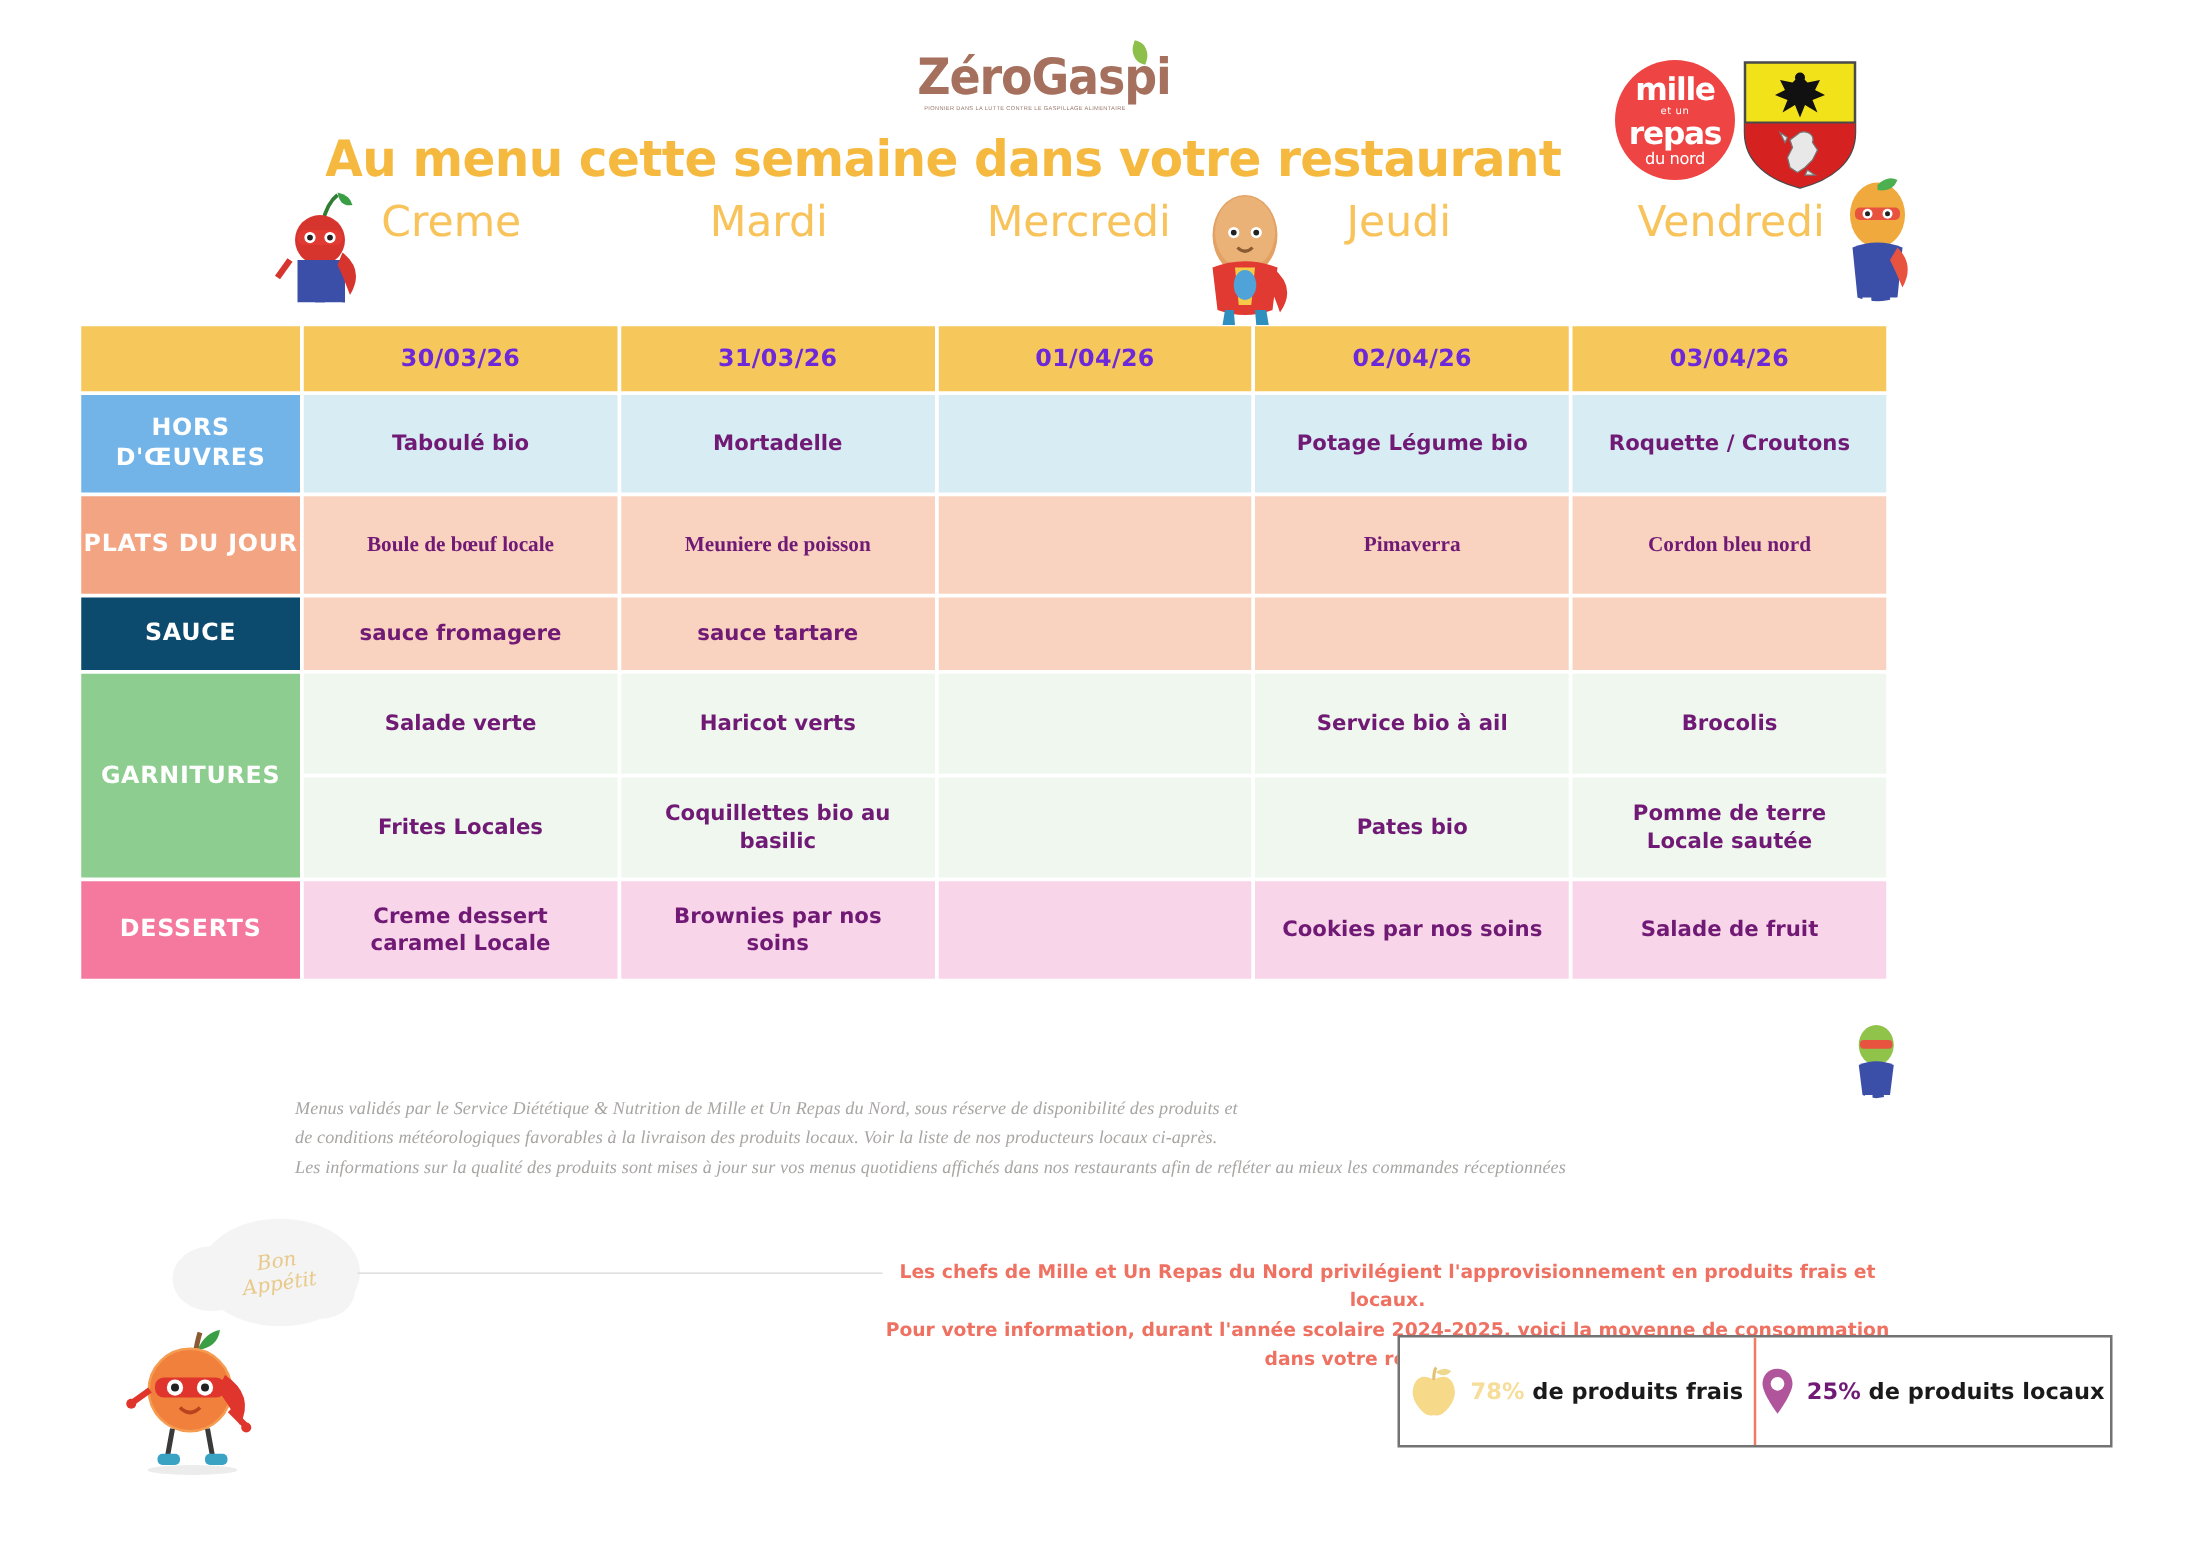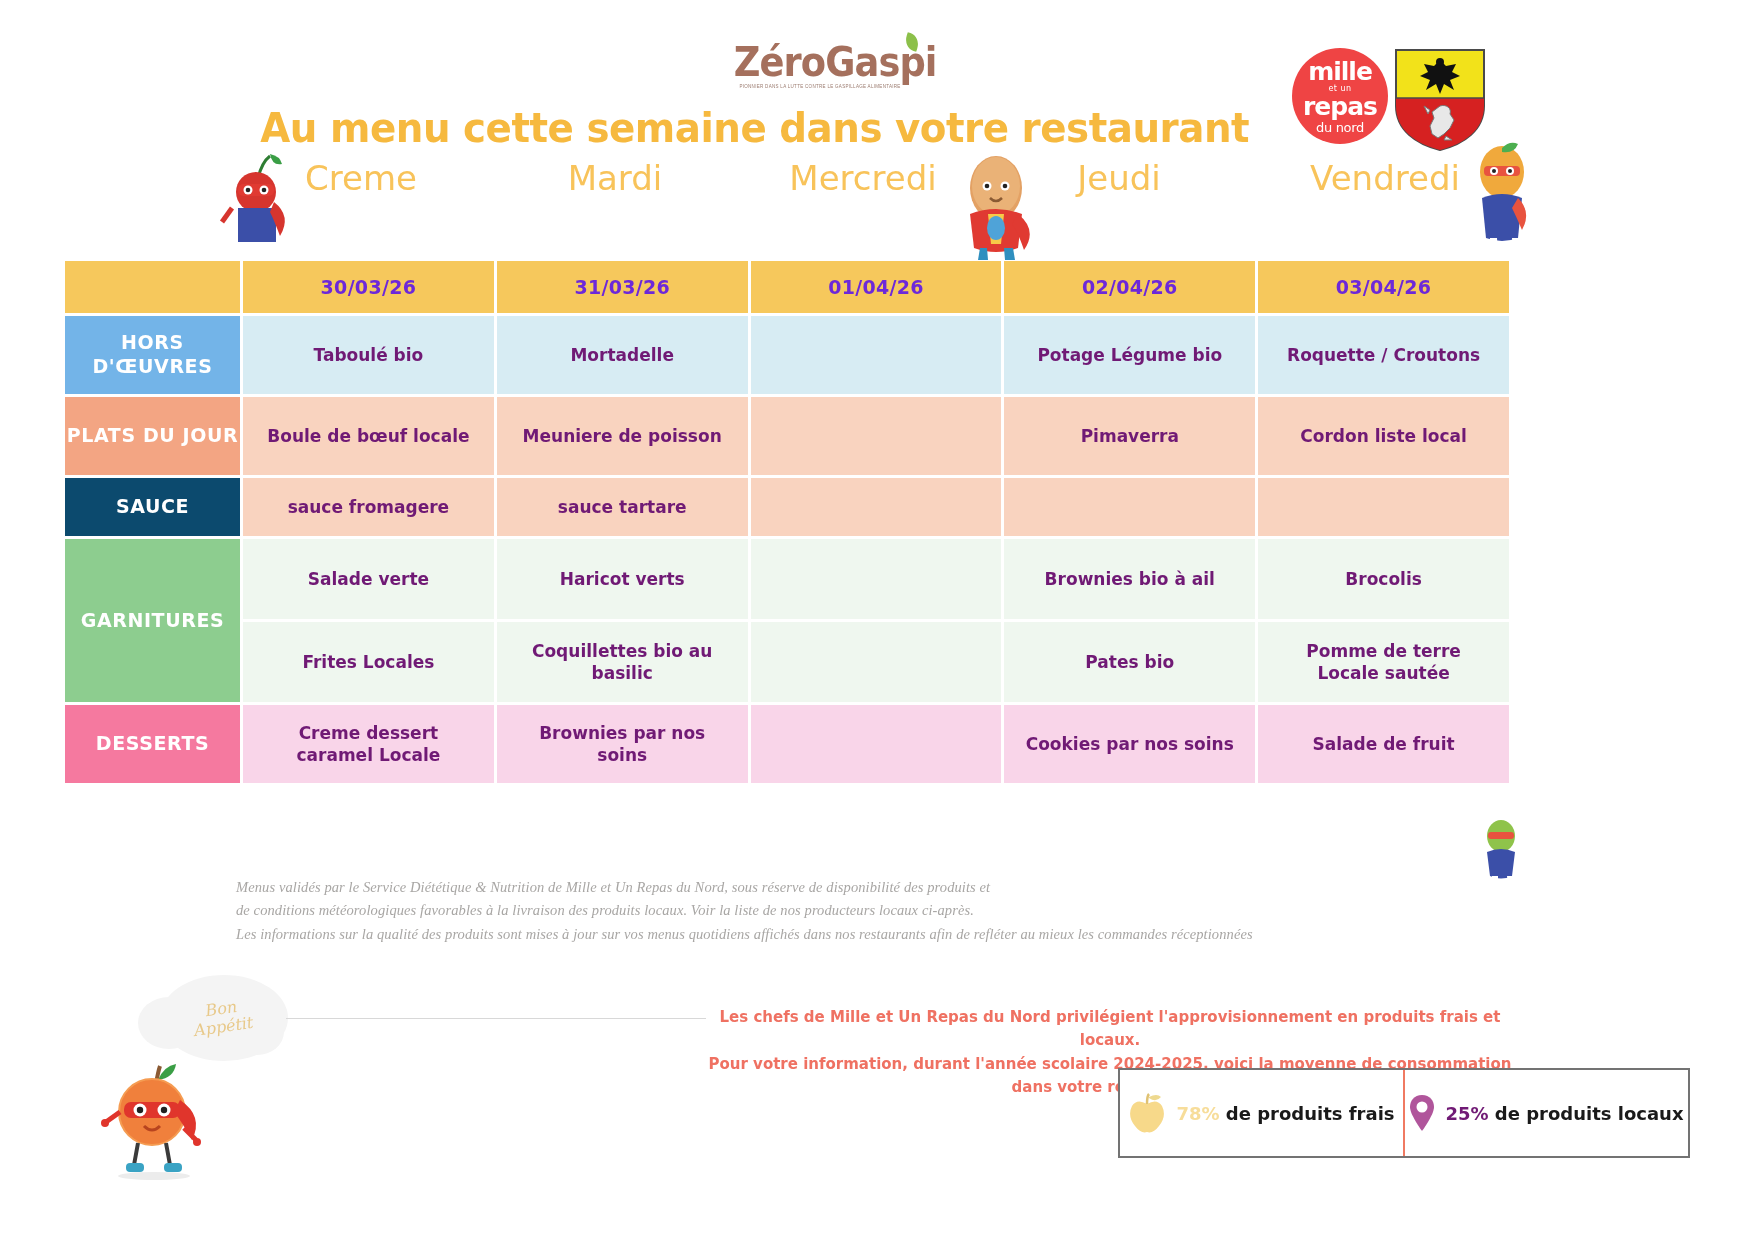--- a/index.html
+++ b/index.html
@@ -109,21 +109,21 @@
   td.rowlabel.plats    { background:#f3a583; }
   td.rowlabel.sauce    { background:#0c4a6e; }
   td.rowlabel.garn     { background:#8dcd8f; }
   td.rowlabel.dess     { background:#f5799f; }
 
   td.cell {
     font-size:17px; font-weight:bold; color:#701a75;
     line-height:1.3; padding:4px 16px;
   }
   td.cell.hors  { background:#d7ecf3; height:78px; }
-  td.cell.plats { background:#f9d3bf; height:78px; }
+  td.cell.plats { background:#f9d3bf; height:78px;font-family:Liberation Serif, serif; }
   td.cell.sauce { background:#f9d3bf; height:58px; }
   td.cell.garn  { background:#eff7ef; height:80px; }
   td.cell.dess  { background:#f9d5e9; height:78px; }
 
   
   .disclaimer {
     position:absolute; left:236px; top:876px; width:1120px;
     font-family:"Liberation Serif", serif;
     font-style:italic; font-size:14.5px;
     color:#a8a6a4; line-height:1.62;
@@ -304,38 +304,38 @@
       <td class="cell hors">Potage Légume bio</td>
       <td class="cell hors">Roquette / Croutons</td>
     </tr>
 
     <tr>
       <td class="rowlabel plats">PLATS DU JOUR</td>
       <td class="cell plats">Boule de bœuf locale</td>
       <td class="cell plats">Meuniere de poisson</td>
       <td class="cell plats"></td>
       <td class="cell plats">Pimaverra</td>
-      <td class="cell plats">Cordon liste local</td>
+      <td class="cell plats">Cordon bleu nord</td>
     </tr>
 
     <tr>
       <td class="rowlabel sauce">SAUCE</td>
       <td class="cell sauce">sauce fromagere</td>
       <td class="cell sauce">sauce tartare</td>
       <td class="cell sauce"></td>
       <td class="cell sauce"></td>
       <td class="cell sauce"></td>
     </tr>
 
     <tr>
       <td class="rowlabel garn" rowspan="2">GARNITURES</td>
       <td class="cell garn">Salade verte</td>
       <td class="cell garn">Haricot verts</td>
       <td class="cell garn"></td>
-      <td class="cell garn">Brownies bio à ail</td>
+      <td class="cell garn">Service bio à ail</td>
       <td class="cell garn">Brocolis</td>
     </tr>
 
     <tr>
       <td class="cell garn">Frites Locales</td>
       <td class="cell garn">Coquillettes bio au basilic</td>
       <td class="cell garn"></td>
       <td class="cell garn">Pates bio</td>
       <td class="cell garn">Pomme de terre Locale sautée</td>
     </tr>

